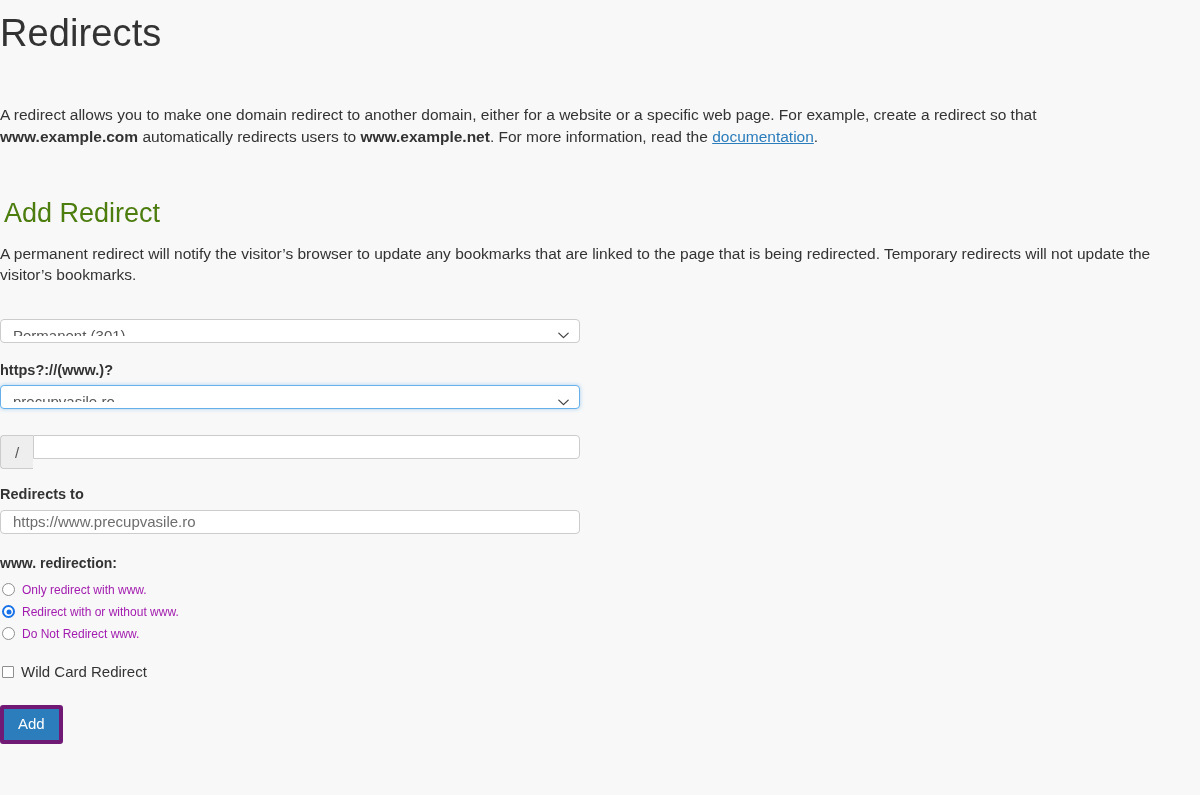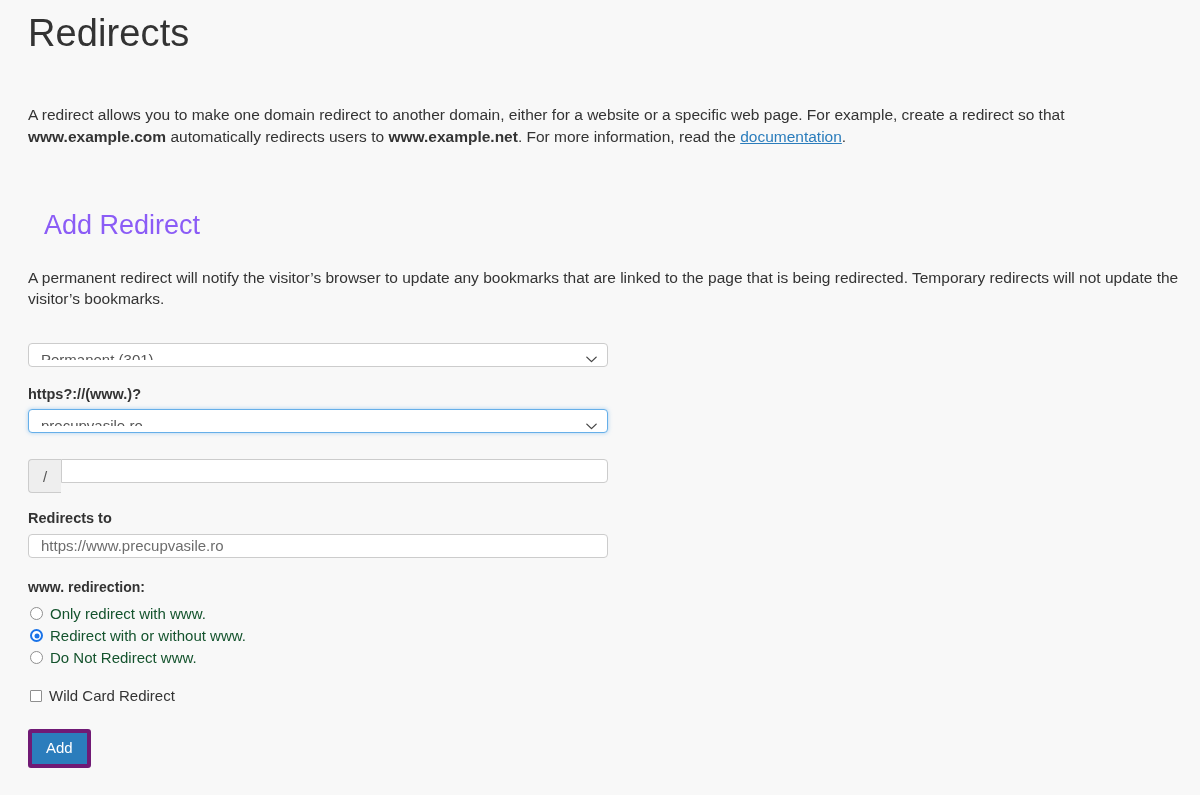--- a/index.html
+++ b/index.html
@@ -10,40 +10,40 @@
   body {
     width: 1200px;
     height: 795px;
     background: #f8f8f8;
     font-family: "Liberation Sans", "DejaVu Sans", sans-serif;
     color: #333333;
     -webkit-font-smoothing: antialiased;
     overflow: hidden;
   }
   .page {
-    padding: 12px 16px 0 28px;
+    padding: 12px 16px 0 0;
     box-sizing: border-box;
     width: 1200px;
   }
 
   
   .page-title {
     font-size: 38px;
     font-weight: 300;
     line-height: 1.15;
     color: #333333;
     margin: 0 0 0 0;
     letter-spacing: 0.1px;
   }
   .section-title {
     font-size: 27px;
     font-weight: 400;
     line-height: 1.2;
-    color: #8b5cf6;
-    margin: 16px;
+    color: #4d7c0f;
+    margin: 4px;
     padding: 0;
   }
 
   
   .intro-text {
     font-size: 15.5px;
     line-height: 1.45;
     color: #333333;
     margin: 0;
     max-width: 1170px;
@@ -174,23 +174,23 @@
   .radio-mark.checked::after {
     content: "";
     position: absolute;
     left: 50%; top: 50%;
     transform: translate(-50%, -50%);
     width: 5px; height: 5px;
     border-radius: 50%;
     background: #1a73e8;
   }
   .radio-text {
-    font-size: 15px;
+    font-size: 12px;
     line-height: 22px;
-    color: #14532d;
+    color: #a21caf;
   }
 
   
   .checkbox-row {
     display: flex;
     align-items: center;
     height: 22px;
     margin-top: 16px;
   }
   .checkbox-mark {

